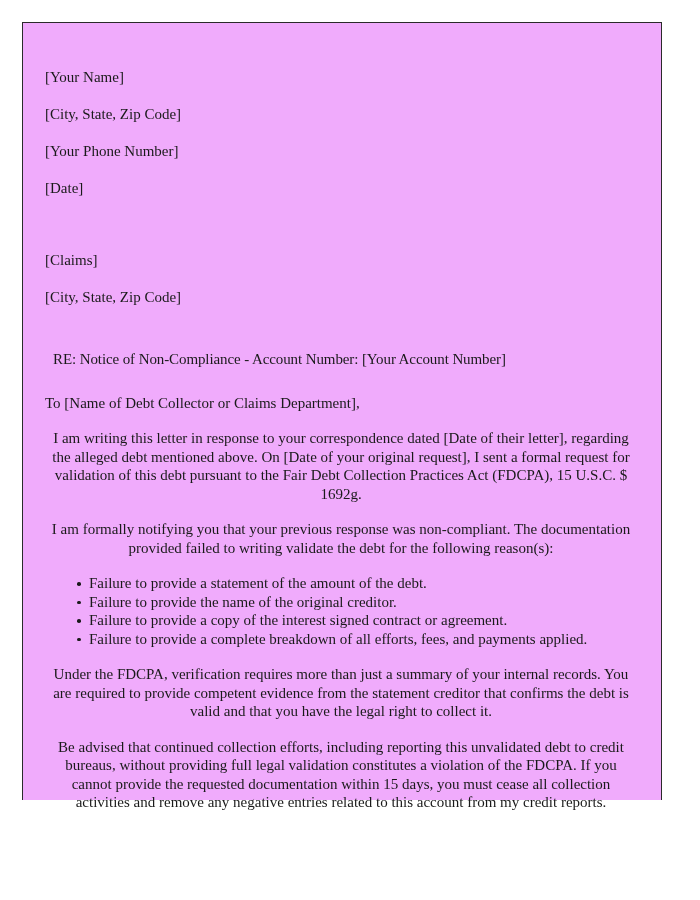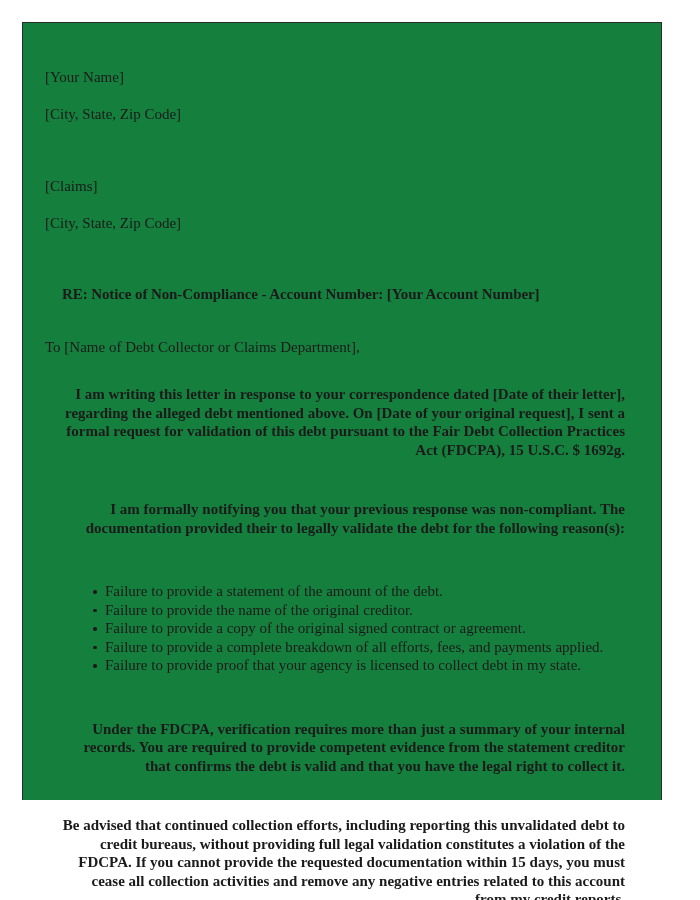--- a/index.html
+++ b/index.html
@@ -22,56 +22,55 @@
     position: absolute;
     left: 22px;
     top: 22px;
     width: 640px;          
     height: 778px;         
     box-sizing: border-box;
     border-left: 1px solid #2b2b2b;
     border-top: 1px solid #2b2b2b;
     border-right: 1px solid #2b2b2b;
     border-bottom: none;
-    background: #15803d;
+    background: #f0abfc;
   }
 
   .letter-body {
     position: absolute;
     left: 22px;            
     top: 26px;
     width: 592px;
     font-size: 15px;
     line-height: 18.5px;
   }
 
   .addr-block {
     margin: 0;
     white-space: pre-line;
   }
   .addr-line { display: block; }
 
   .block-gap { height: 17px; }
 
   .re-line {
-    margin: 17px;
-    font-weight: bold;
+    margin: 8px;
+    font-weight: normal;
     letter-spacing: -0.1px;
   }
 
   .salutation { margin: 0; }
 
   .para {
-    margin: 12px;
-    text-align: right;
-    font-weight: bold;
+    margin: 0;
+    text-align: center;
   }
 
   .reason-list {
-    margin: 16px;
+    margin: 0;
     padding: 0 0 0 32px;
     list-style: none;
   }
   .reason-list li {
     position: relative;
     padding-left: 12px;
     line-height: 18.5px;
   }
   .reason-list li::before {
     content: "";
@@ -86,20 +85,22 @@
 </style>
 </head>
 <body>
 
 <div class="page-sheet">
   <div class="letter-body">
 
     <div class="addr-block">
       <span class="addr-line">[Your Name]</span>
       <span class="addr-line">[City, State, Zip Code]</span>
+      <span class="addr-line">[Your Phone Number]</span>
+      <span class="addr-line">[Date]</span>
     </div>
 
     <div class="block-gap"></div>
 
     <div class="addr-block">
       <span class="addr-line">[Claims]</span>
       <span class="addr-line">[City, State, Zip Code]</span>
     </div>
 
     <div class="block-gap"></div>
@@ -109,30 +110,29 @@
     <div class="block-gap"></div>
 
     <p class="salutation">To [Name of Debt Collector or Claims Department],</p>
 
     <div class="block-gap"></div>
 
     <p class="para">I am writing this letter in response to your correspondence dated [Date of their letter], regarding the alleged debt mentioned above. On [Date of your original request], I sent a formal request for validation of this debt pursuant to the Fair Debt Collection Practices Act (FDCPA), 15 U.S.C. $ 1692g.</p>
 
     <div class="block-gap"></div>
 
-    <p class="para">I am formally notifying you that your previous response was non-compliant. The documentation provided their to legally validate the debt for the following reason(s):</p>
+    <p class="para">I am formally notifying you that your previous response was non-compliant. The documentation provided failed to writing validate the debt for the following reason(s):</p>
 
     <div class="block-gap"></div>
 
     <ul class="reason-list">
       <li>Failure to provide a statement of the amount of the debt.</li>
       <li>Failure to provide the name of the original creditor.</li>
-      <li>Failure to provide a copy of the original signed contract or agreement.</li>
+      <li>Failure to provide a copy of the interest signed contract or agreement.</li>
       <li>Failure to provide a complete breakdown of all efforts, fees, and payments applied.</li>
-      <li>Failure to provide proof that your agency is licensed to collect debt in my state.</li>
     </ul>
 
     <div class="block-gap"></div>
 
     <p class="para">Under the FDCPA, verification requires more than just a summary of your internal records. You are required to provide competent evidence from the statement creditor that confirms the debt is valid and that you have the legal right to collect it.</p>
 
     <div class="block-gap"></div>
 
     <p class="para">Be advised that continued collection efforts, including reporting this unvalidated debt to credit bureaus, without providing full legal validation constitutes a violation of the FDCPA. If you cannot provide the requested documentation within 15 days, you must cease all collection activities and remove any negative entries related to this account from my credit reports.</p>
 

